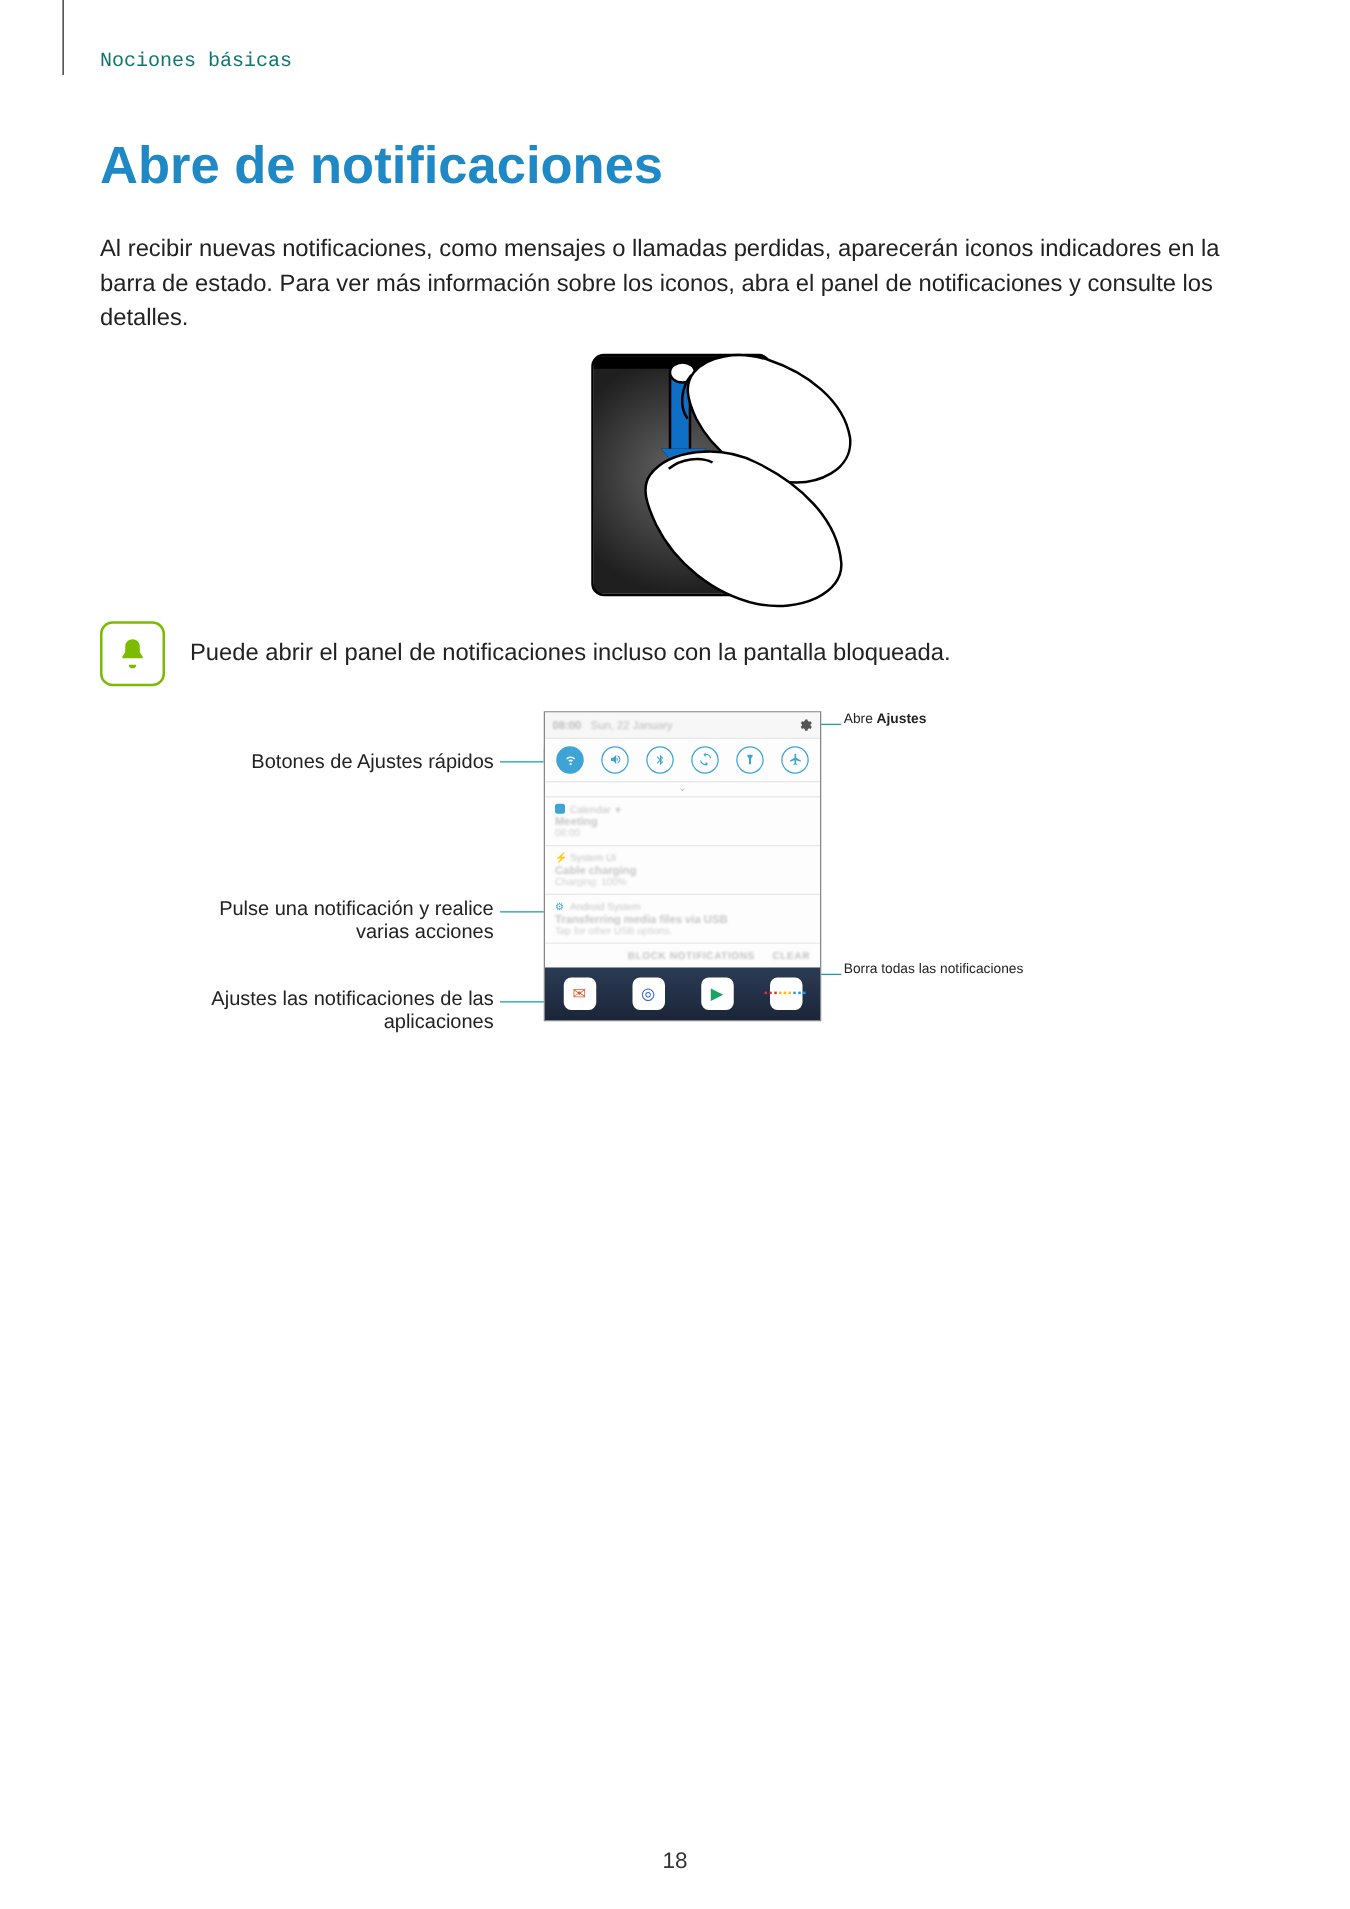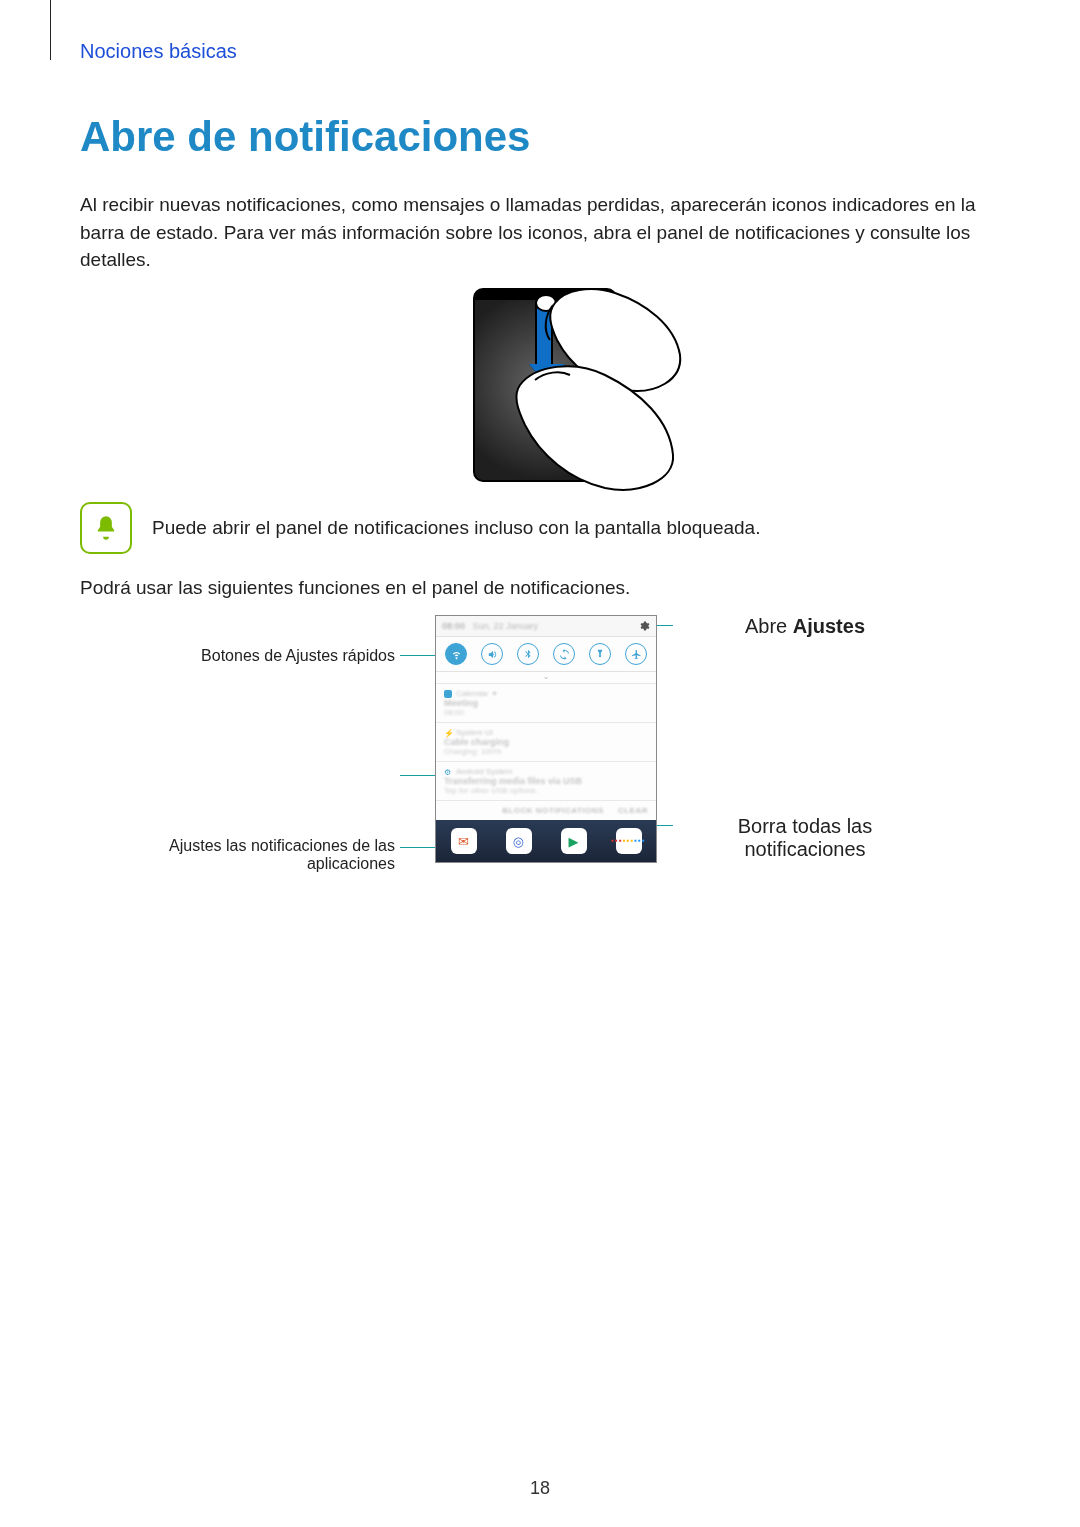--- a/index.html
+++ b/index.html
@@ -19,23 +19,24 @@
   }
   .left-rule {
     position: absolute;
     left: 50px;
     top: 0;
     width: 0;
     height: 60px;
     border-left: 1.5px solid #222;
   }
   .breadcrumb {
-    font-size: 20px;
-    color: #1d4ed8;
+    font-size: 16px;
+    color: #0f766e;
     margin: 0 0 50px 0;
+    font-family: Liberation Mono, monospace;
   }
   .h1 {
     font-size: 42px;
     color: #1f89c6;
     font-weight: bold;
     margin: 0 0 30px 0;
   }
   .h2 {
     font-size: 26px;
     color: #1f89c6;
@@ -161,22 +162,22 @@
 
   .callout-left {
     position:absolute;
     text-align: right;
     font-size: 16px;
     color:#222;
     width: 260px;
   }
   .callout-right {
     position:absolute;
-    text-align: center;
-    font-size: 20px;
+    text-align: left;
+    font-size: 11px;
     color:#222;
     width: 260px;
   }
   .lead {
     position:absolute; border-top:1px solid #14a0a0;
   }
   .lead-t {
     position:absolute; border-left:1px solid #14a0a0;
   }
   .hi-blue {
@@ -223,26 +224,29 @@
 
   <div class="note-row">
     <div class="note-icon">
       <svg viewBox="0 0 24 24">
           <path d="M12 2a5 5 0 0 0-5 5v4l-2 3v1h14v-1l-2-3V7a5 5 0 0 0-5-5zm0 20a2.5 2.5 0 0 0 2.5-2.5h-5A2.5 2.5 0 0 0 12 22z"></path>
         </svg>
     </div>
     <div class="body-text" style="margin:0">Puede abrir el panel de notificaciones incluso con la pantalla bloqueada.</div>
   </div>
 
-  <p class="body-text">Podrá usar las siguientes funciones en el panel de notificaciones.</p>
 
   <div class="fig2">
 
     <div class="callout-left" style="top:32px;left:0">
       <span>Botones de Ajustes rápidos</span>
+    </div>
+    <div class="callout-left" style="top:150px;left:0">
+      <span>Pulse una notificación y realice</span><br>
+      <span>varias acciones</span>
     </div>
     <div class="callout-left" style="top:222px;left:0">
       <span>Ajustes las notificaciones de las</span><br>
       <span>aplicaciones</span>
     </div>
 
     <div class="callout-right" style="top:0px;left:540px">
       <span>Abre </span><b>Ajustes</b>
     </div>
     <div class="callout-right" style="top:200px;left:540px">

